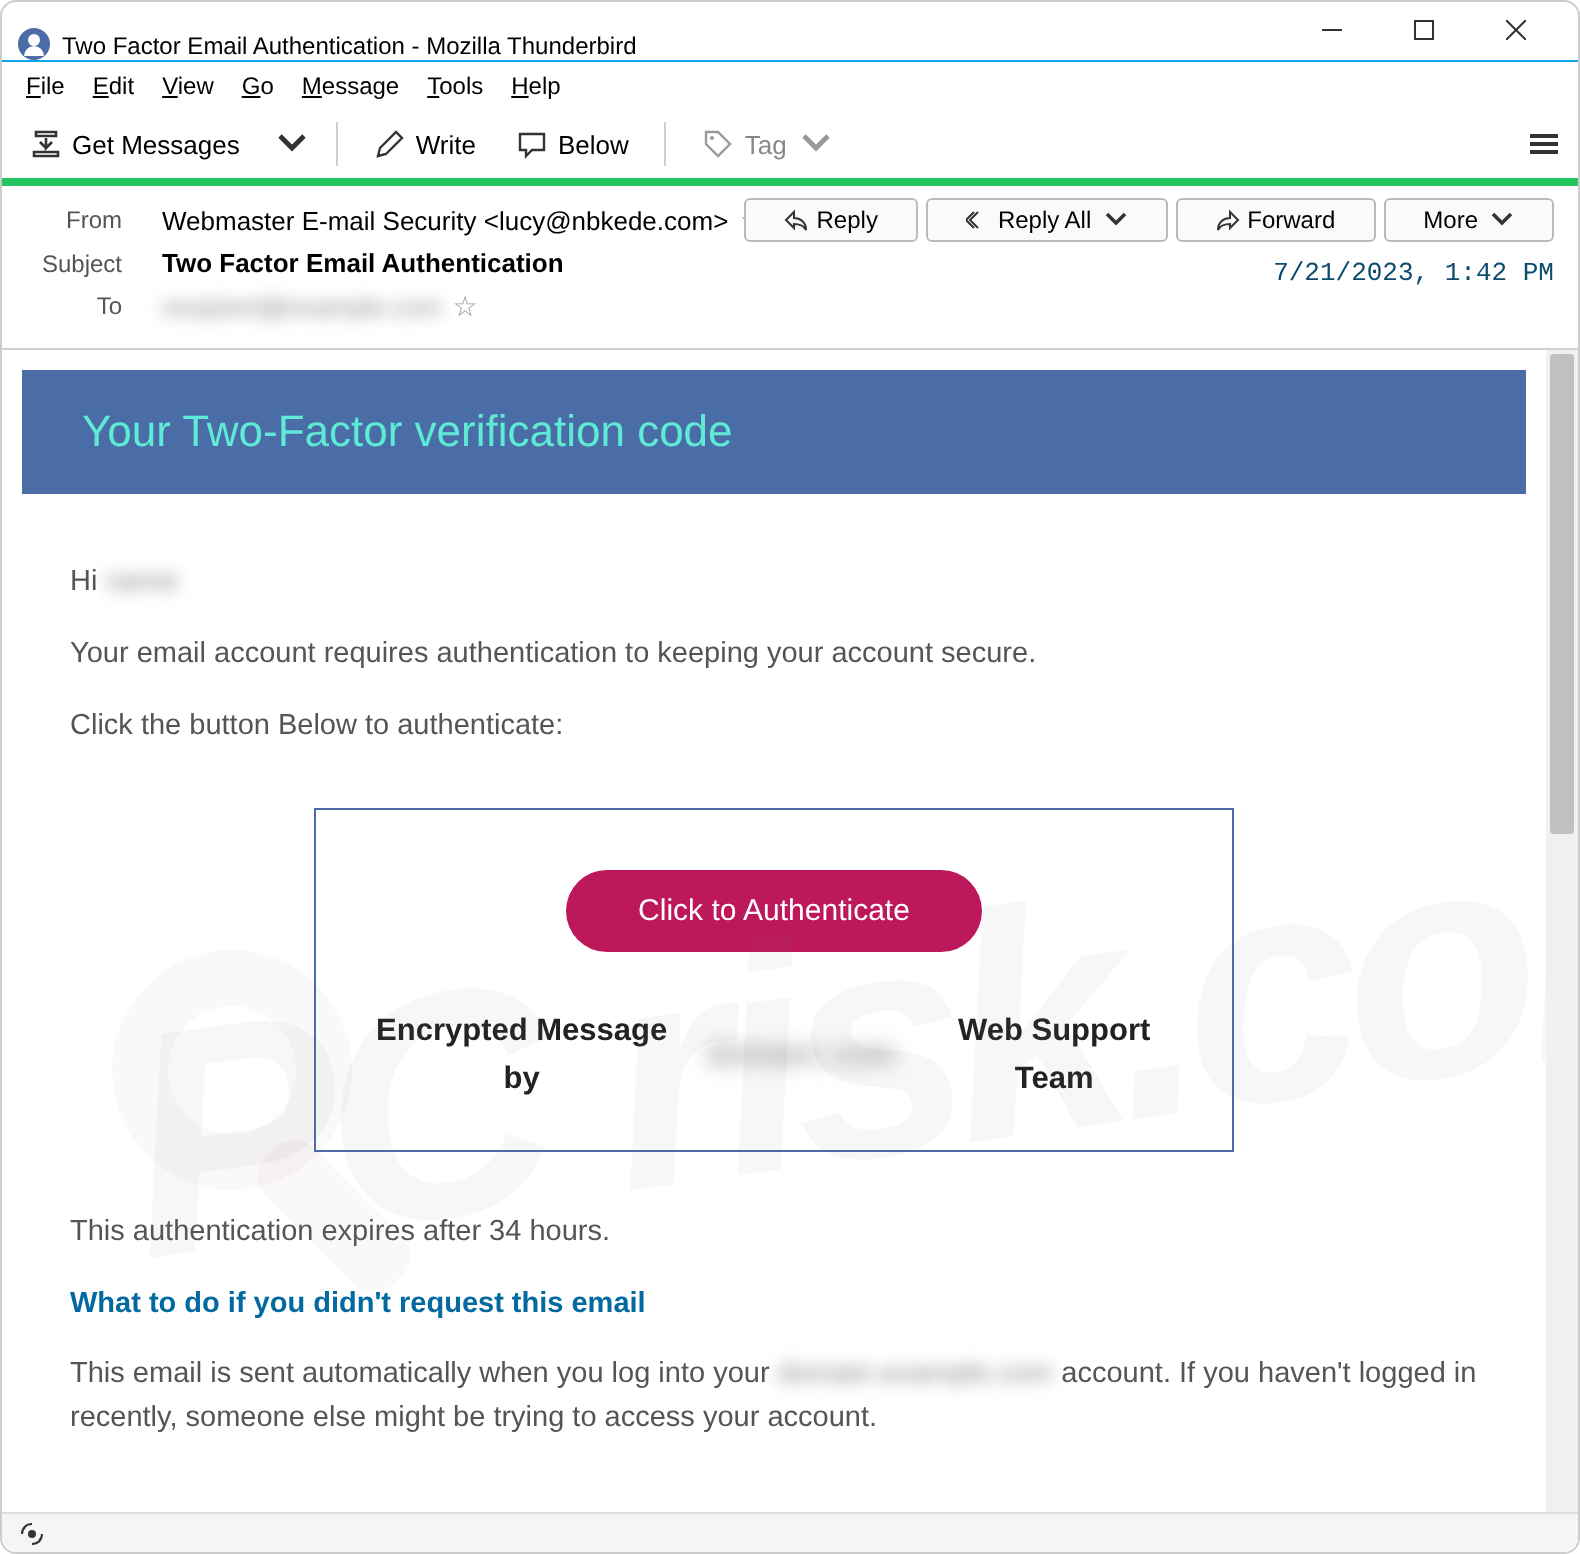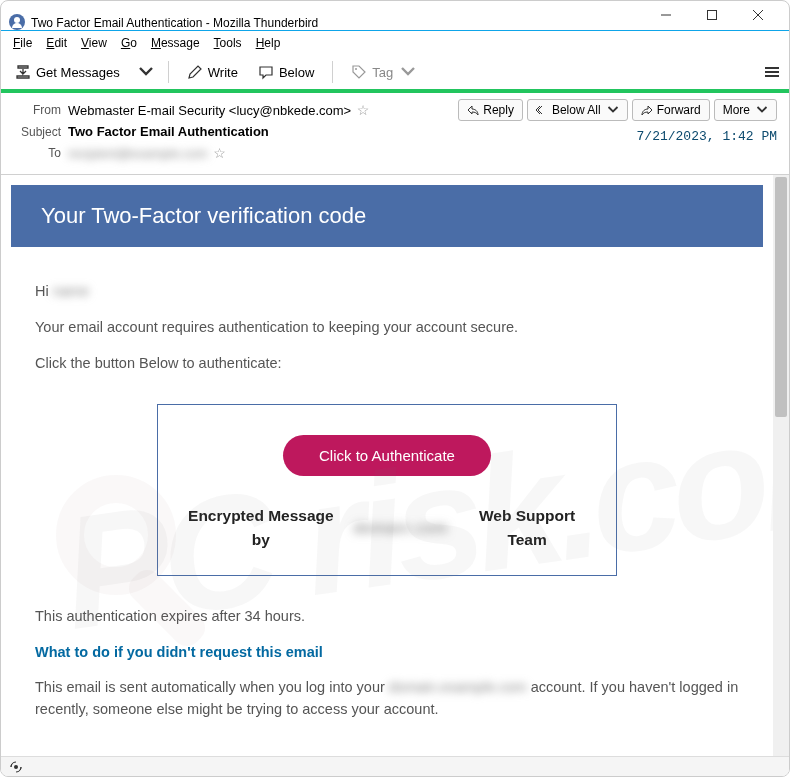--- a/index.html
+++ b/index.html
@@ -26,37 +26,37 @@
 .tbtn svg { width: 16px; height: 16px; }
 .vsep { width: 1px; height: 22px; background: #d0d0d0; margin: 0 4px; }
 .dropdown-caret { width: 8px; height: 8px; margin-left: 2px; }
 .spacer { flex: 1; }
 .hamburger { width: 18px; height: 14px; display: flex; flex-direction: column; justify-content: space-between; cursor: pointer; padding: 2px; }
 .hamburger span { height: 2px; background: #333; }
 
 
 .headerfields { padding: 6px 12px 10px; border-bottom: 1px solid #d0d0d0; font-size: 13px; position: relative; }
 .hrow { display: flex; align-items: center; padding: 3px 0; }
-.hlabel { width: 48px; text-align: right; color: #555; margin-right: 7px; font-size: 12px; }
+.hlabel { width: 48px; text-align: right; color: #555; margin-right: 20px; font-size: 12px; }
 .hvalue { flex: 1; }
 .hvalue b { font-weight: 600; }
 .star { color: #999; cursor: pointer; font-size: 14px; margin-left: 2px; }
 .actionrow { position: absolute; right: 12px; top: 6px; display: flex; gap: 4px; }
-.abtn { border: 1px solid #bbb; border-radius: 3px; padding: 3px 8px; font-size: 12px; display: flex; align-items: center; gap: 4px; cursor: pointer; background: #fafafa; }
+.abtn { border: 1px solid #bbb; border-radius: 3px; padding: 3px 19px; font-size: 12px; display: flex; align-items: center; gap: 4px; cursor: pointer; background: #fafafa; }
 .abtn svg { width: 12px; height: 12px; }
 .datetime { position: absolute; right: 12px; top: 36px; font-size: 13px; color: #0c4a6e; font-family: Liberation Mono, monospace; }
 .blur { filter: blur(4px); color: #888; }
 
 
 .bodyarea { position: relative; height: calc(100% - 30px - 24px - 38px - 76px - 20px); overflow: hidden; }
 .scrollbar { position: absolute; right: 0; top: 0; bottom: 0; width: 16px; background: #f0f0f0; }
 .scrollbar .thumb { position: absolute; top: 2px; right: 2px; width: 12px; height: 240px; background: #c0c0c0; border-radius: 2px; }
 
 .msgcontent { padding: 0 0 0 0; margin-right: 16px; height: 100%; overflow: hidden; }
-.banner { background: #4a6da7; color: #ffffff; padding: 18px 30px; font-size: 22px; font-weight: 400; margin: 10px; }
+.banner { background: #4a6da7; color: #5eead4; padding: 18px 30px; font-size: 22px; font-weight: 400; margin: 10px; }
 .bodytext { padding: 10px 34px; font-size: 14.5px; color: #555; line-height: 1.5; }
 .bodytext p { margin: 14px 0; }
 .authbox { border: 1px solid #4a6da7; margin: 30px auto; width: 460px; padding: 30px 20px 24px; text-align: center; }
 .authbtn { background: #be185d; color: #fff; border: none; border-radius: 22px; padding: 12px 36px; font-size: 15px; cursor: pointer; }
 .authbox .line { margin-top: 28px; font-size: 15.5px; font-weight: 700; color: #222; display: flex; gap: 10px; justify-content: center; align-items: center; }
 .authbox .line .blur { filter: blur(5px); color: #666; font-weight: 400; letter-spacing: 1px; }
 
 .bodytext .sec { font-weight: 600; color: #0369a1; }
 
 
@@ -166,21 +166,21 @@
     <div class="abtn">
       <svg viewBox="0 0 12 12">
           <path d="M5 2L1 6l4 4V8c3 0 5 1 6 3 0-4-3-6-6-6V2z" fill="none" stroke="#333" stroke-width="1"></path>
         </svg>
       <span>Reply</span>
     </div>
     <div class="abtn">
       <svg viewBox="0 0 12 12">
           <path d="M6 2L2 6l4 4M4 2L0 6l4 4" fill="none" stroke="#333" stroke-width="1"></path>
         </svg>
-      <span>Below All</span>
+      <span>Reply All</span>
       <svg class="dropdown-caret" viewBox="0 0 8 8">
           <path d="M1 2l3 3 3-3" fill="none" stroke="#333" stroke-width="1.2"></path>
         </svg>
     </div>
     <div class="abtn">
       <svg viewBox="0 0 12 12">
           <path d="M7 2l4 4-4 4V8c-3 0-5 1-6 3 0-4 3-6 6-6V2z" fill="none" stroke="#333" stroke-width="1"></path>
         </svg>
       <span>Forward</span>
     </div>

